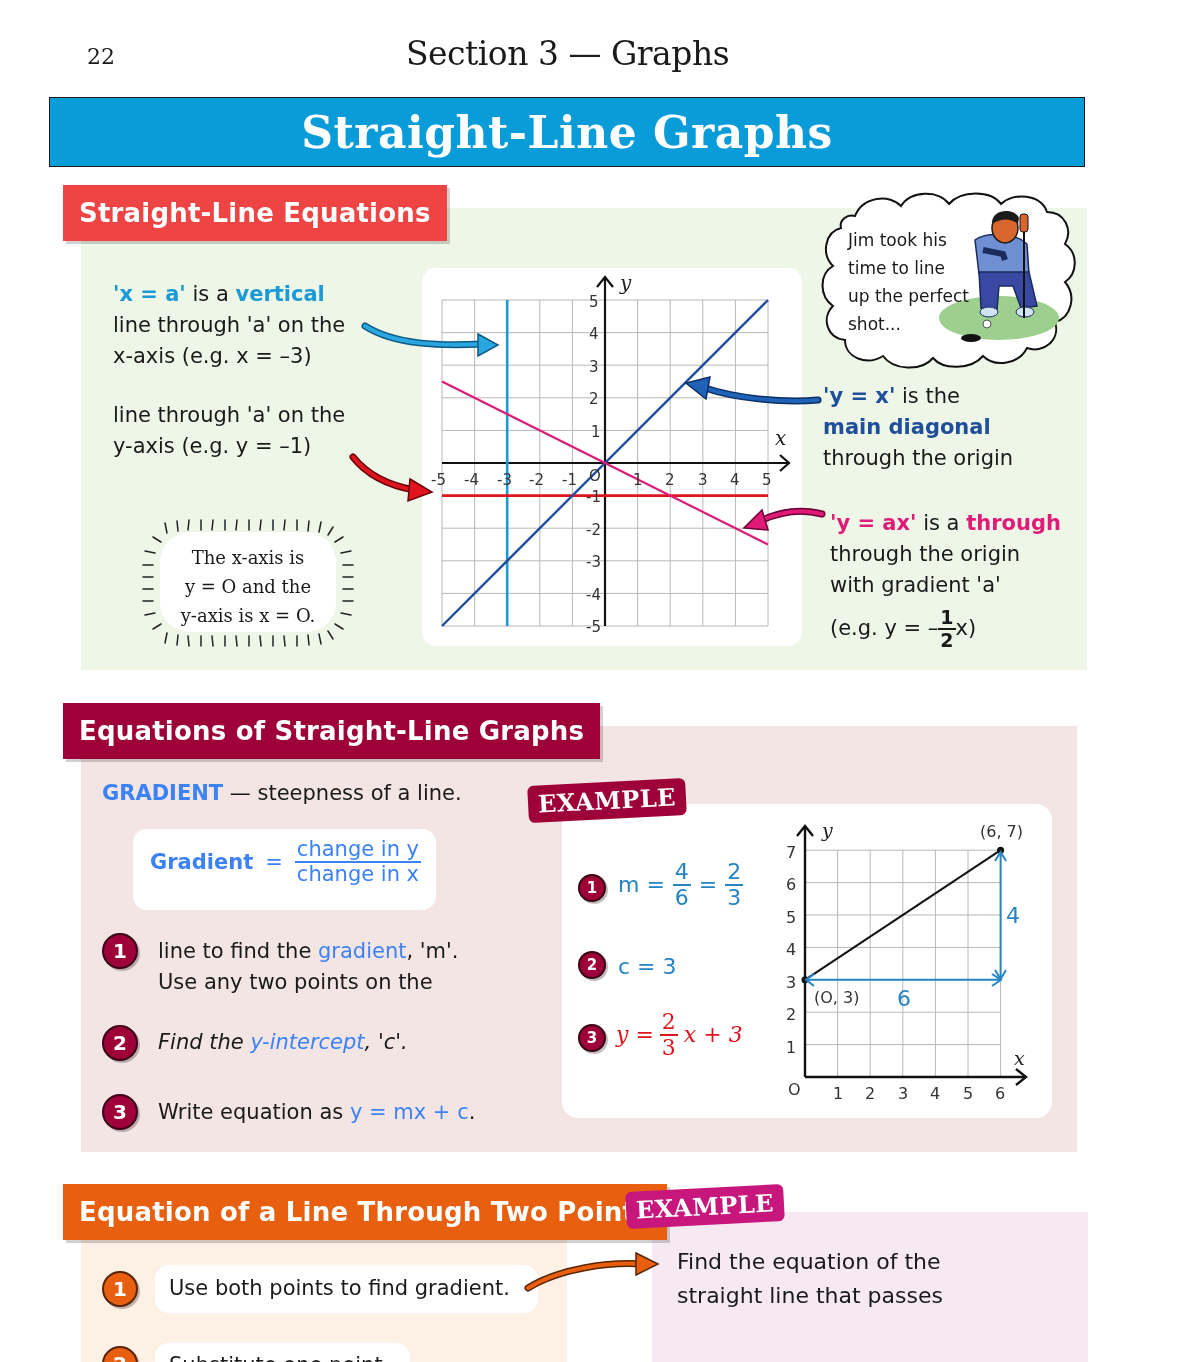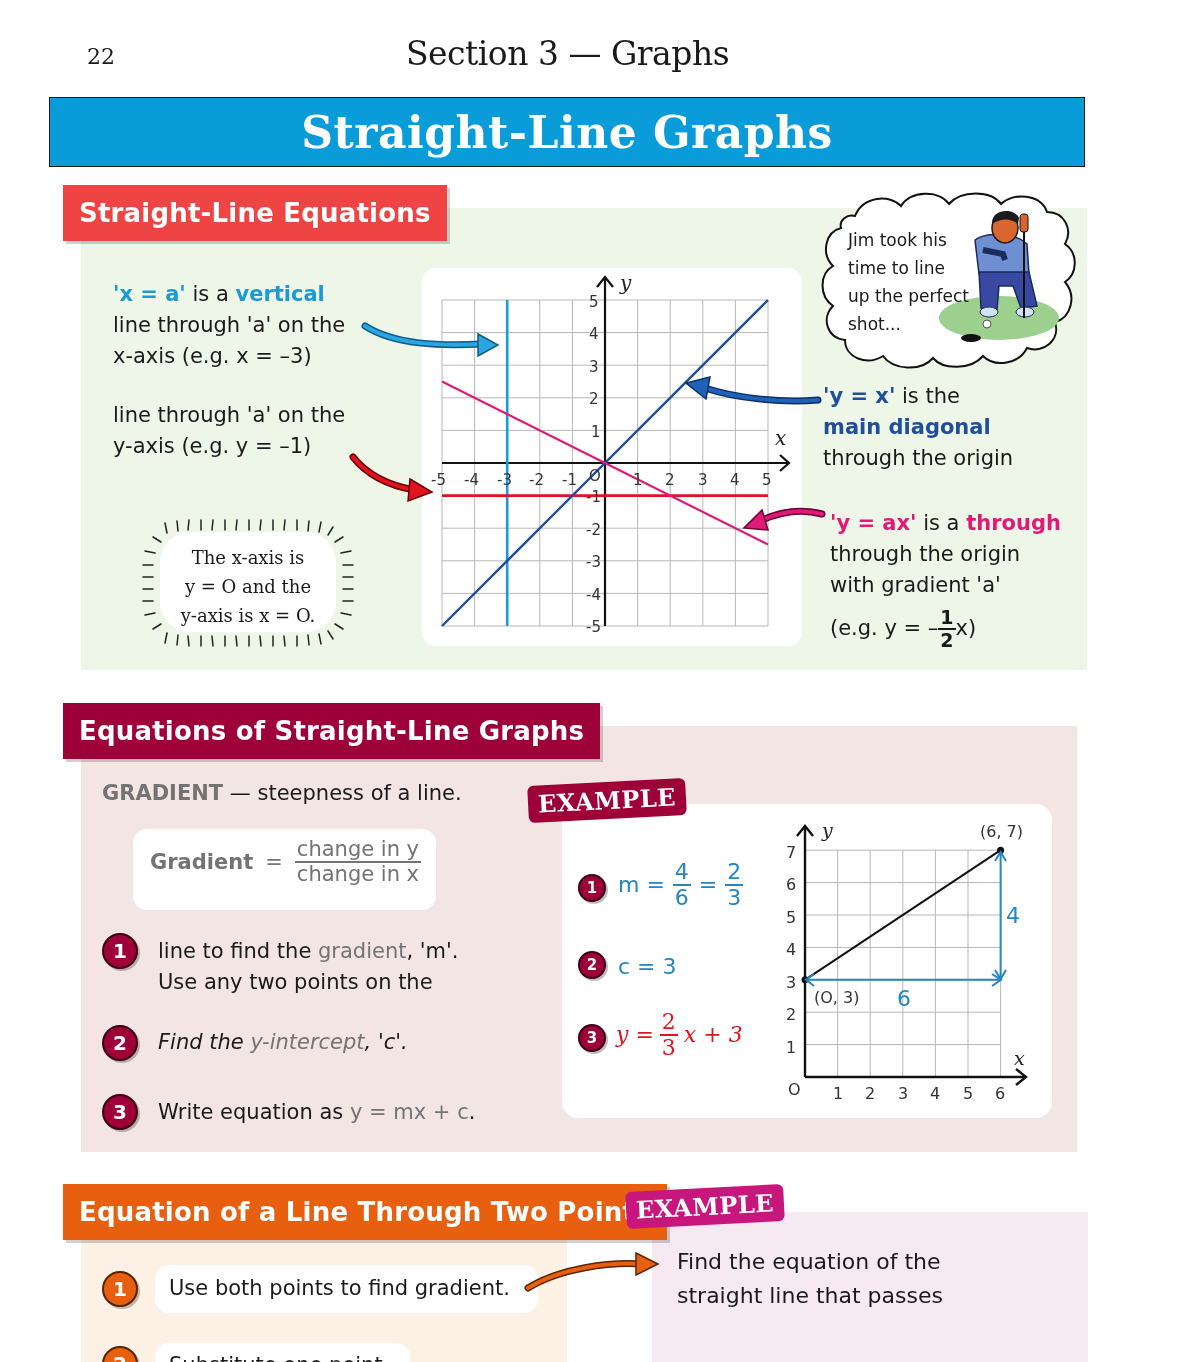--- a/index.html
+++ b/index.html
@@ -16,21 +16,21 @@
   .p-lilac{left:652px;top:1212px;width:436px;height:150px;background:#f6e9f2;}
   .tab{position:absolute;color:#fff;font-size:26px;font-weight:bold;padding:0 16px;box-sizing:border-box;display:flex;align-items:center;box-shadow:3px 3px 0 rgba(0,0,0,0.18);letter-spacing:0.2px;}
   .tab-green{left:63px;top:185px;height:56px;background:#ef4444;}
   .tab-maroon{left:63px;top:703px;height:56px;background:#9e0038;}
   .tab-orange{left:63px;top:1184px;height:56px;background:#e8600f;}
   .txt{position:absolute;font-size:21px;line-height:31px;white-space:nowrap;}
   .c-cyan{color:#1a9ad6;}
   .c-red{color:#e0141e;}
   .c-navy{color:#1f4e9a;}
   .c-mag{color:#e01b77;}
-  .c-maroon{color:#737373;}
+  .c-maroon{color:#3b82f6;}
   .c-blue{color:#2584c4;}
   .graph-card{position:absolute;left:422px;top:268px;width:380px;height:378px;background:#fff;border-radius:14px;}
   .bubble-box{position:absolute;left:148px;top:525px;width:200px;height:116px;background:#fff;border-radius:30px;}
   .bubble-text{position:absolute;left:148px;top:543px;width:200px;text-align:center;font-family:"DejaVu Serif",serif;font-size:18px;line-height:29px;}
   .cloud-text{position:absolute;left:848px;top:226px;font-size:17px;line-height:28px;font-family:"DejaVu Sans",sans-serif;}
   .formula-card{position:absolute;left:133px;top:829px;width:303px;height:81px;background:#fff;border-radius:14px;}
   .frac{display:inline-flex;flex-direction:column;align-items:center;vertical-align:middle;line-height:1.1;}
   .frac .num{border-bottom:2px solid currentColor;padding:0 2px;}
   .step-circle{position:absolute;width:36px;height:36px;border-radius:50%;background:#9e0038;color:#fff;font-weight:bold;font-size:20px;display:flex;align-items:center;justify-content:center;border:2px solid #3a0015;box-sizing:border-box;box-shadow:2px 2px 0 rgba(0,0,0,0.25);}
   .step-circle.sm{width:28px;height:28px;font-size:15px;}

